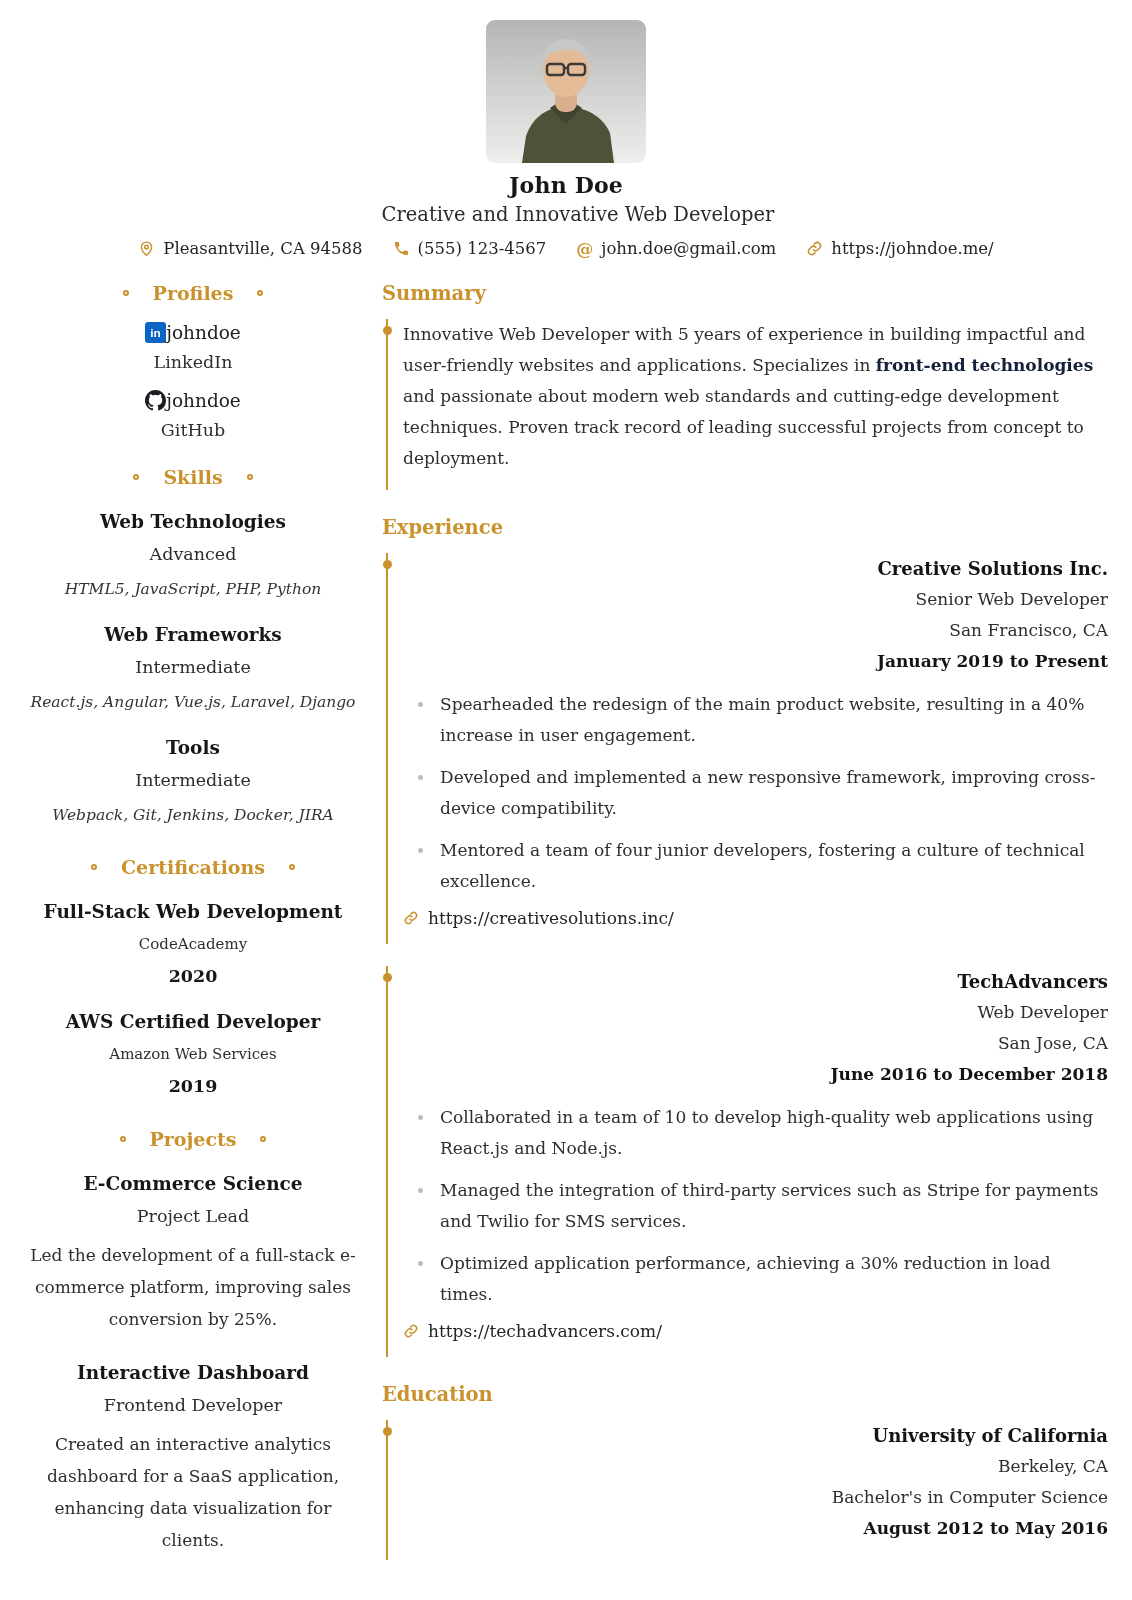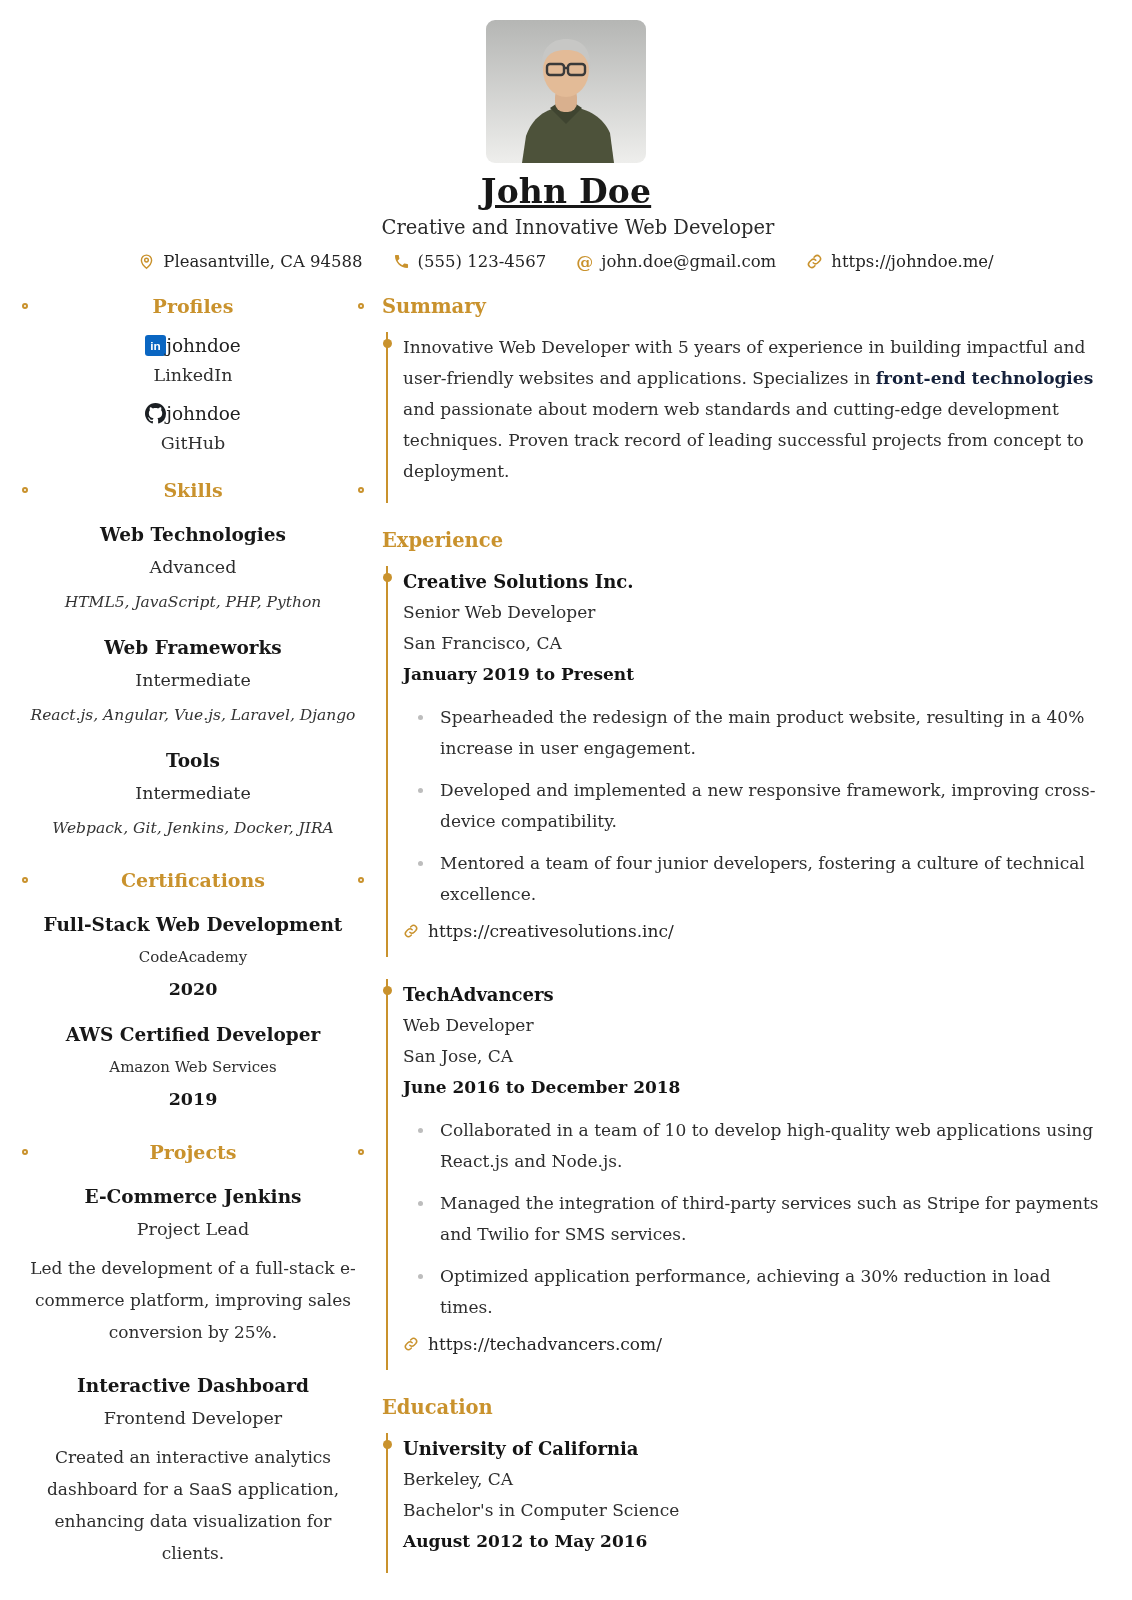--- a/index.html
+++ b/index.html
@@ -14,42 +14,42 @@
     width:1132px;min-height:1600px;margin:0 auto;
     font-family:"DejaVu Serif","Liberation Serif",serif;
     color:var(--body);
   }
   .page{width:1132px;min-height:1600px;padding-top:20px;}
 
   
   header{text-align:center;}
   .photo{width:160px;height:143px;margin:0 auto;border-radius:9px;overflow:hidden;}
   .photo svg{display:block;width:100%;height:100%;}
-  h1.name{font-size:33px;font-weight:700;color:#171717;margin-top:9px;letter-spacing:.2px;text-decoration:underline;}
+  h1.name{font-size:22px;font-weight:700;color:#171717;margin-top:9px;letter-spacing:.2px;}
   .headline{font-size:19.5px;color:#2b2b2b;margin-top:5px;padding-left:24px;}
   .contact-row{
     margin-top:13px;display:flex;justify-content:center;align-items:flex-end;
     gap:30px;font-size:16.5px;color:#242424;
   }
   .contact-item{display:inline-flex;align-items:center;gap:8px;}
   .cicon{display:inline-flex;width:17px;height:17px;align-items:center;justify-content:center;flex:none;}
   .cicon svg{width:17px;height:17px;display:block;}
   .cicon.at{color:var(--accent);font-weight:700;font-size:17px;width:auto;}
 
   
   .content{
     display:grid;grid-template-columns:342px 1fr;column-gap:18px;
     padding:0 24px 40px 22px;margin-top:24px;
   }
 
   
   .sidebar{text-align:center;}
   .side-section{margin-bottom:26px;}
   .side-title{
-    display:flex;align-items:center;justify-content:space-between;gap:24px;
+    display:flex;align-items:center;justify-content:center;gap:24px;
     color:var(--accent);font-size:19px;font-weight:700;margin-bottom:18px;
   }
   .deco{width:6px;height:6px;border:2px solid var(--accent);border-radius:50%;display:inline-block;flex:none;}
   .profile-item{margin-bottom:18px;}
   .profile-handle{display:inline-flex;align-items:center;font-size:18.5px;color:#222;}
   .profile-handle svg{width:21px;height:21px;display:block;}
   .profile-network{font-size:17.5px;color:#2f2f2f;margin-top:5px;}
   .skill-item{margin-bottom:15px;}
   .skill-name{font-size:18.5px;font-weight:700;color:#171717;line-height:32px;}
   .skill-level{font-size:17.5px;line-height:32px;color:#2c2c2c;}
@@ -71,21 +71,21 @@
     position:relative;margin-left:4px;border-left:2px solid var(--accent);
     padding-left:15px;padding-bottom:16px;
   }
   .timeline-item::before{
     content:'';position:absolute;left:-5.5px;top:7px;width:9px;height:9px;
     border-radius:50%;background:var(--accent);
   }
   .timeline-item + .timeline-item{margin-top:22px;}
   .summary-text{line-height:31px;max-width:712px;}
   .summary-text strong{color:#14203a;}
-  .line{line-height:31px;}
+  .line{line-height:31px;text-align:right;}
   .co-name{font-weight:700;color:#141414;font-size:18px;}
   .date-line{font-weight:700;color:#141414;}
   ul.bullets{list-style:none;margin:12px 0 0 0;max-width:712px;}
   ul.bullets li{
     position:relative;padding-left:37px;line-height:31px;margin-bottom:11px;
   }
   ul.bullets li::before{
     content:'';position:absolute;left:15px;top:13px;width:5px;height:5px;
     border-radius:50%;background:var(--bullet);
   }
@@ -225,21 +225,21 @@
         </div>
       </section>
 
       <section class="side-section">
         <h2 class="side-title">
           <span class="deco"></span>
           <span>Projects</span>
           <span class="deco"></span>
         </h2>
         <div class="project-item">
-          <div class="project-name">E-Commerce Jenkins</div>
+          <div class="project-name">E-Commerce Science</div>
           <div class="project-role">Project Lead</div>
           <div class="project-desc">Led the development of a full-stack e-commerce platform, improving sales conversion by 25%.</div>
         </div>
         <div class="project-item">
           <div class="project-name">Interactive Dashboard</div>
           <div class="project-role">Frontend Developer</div>
           <div class="project-desc">Created an interactive analytics dashboard for a SaaS application, enhancing data visualization for clients.</div>
         </div>
       </section>
 

